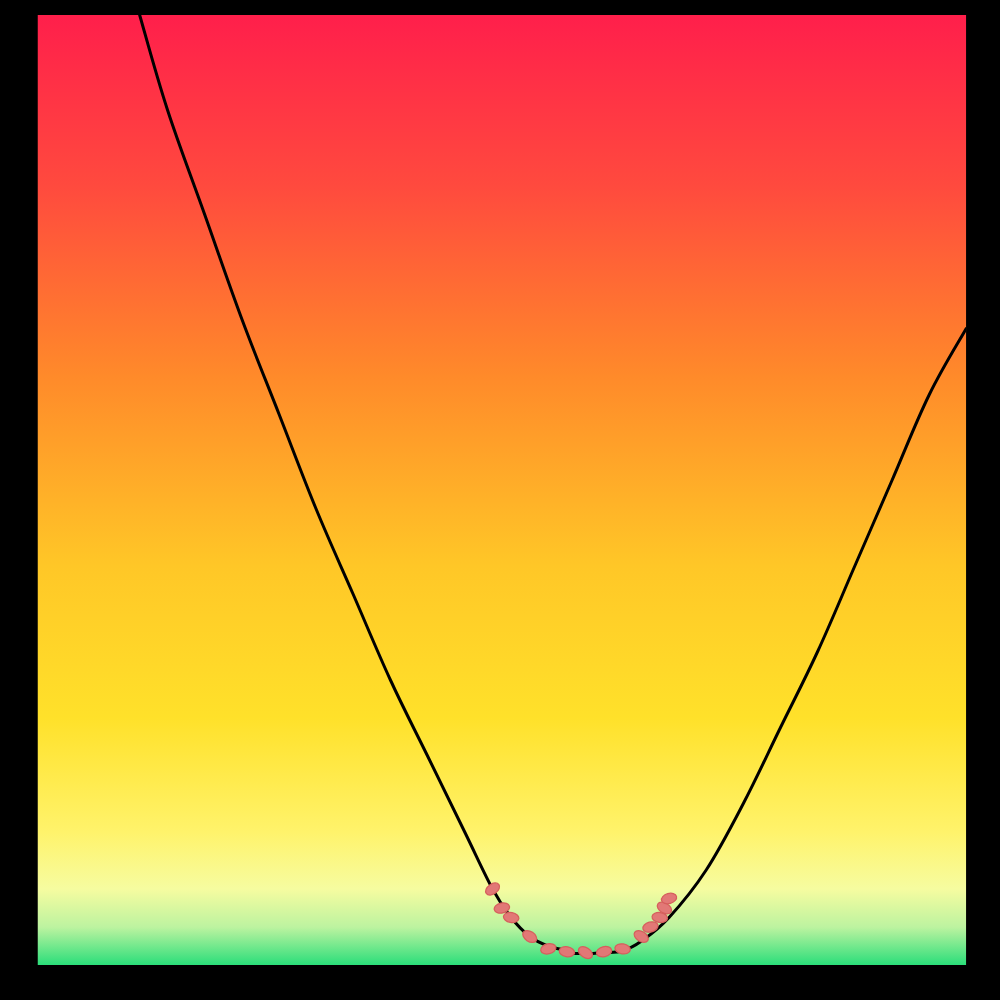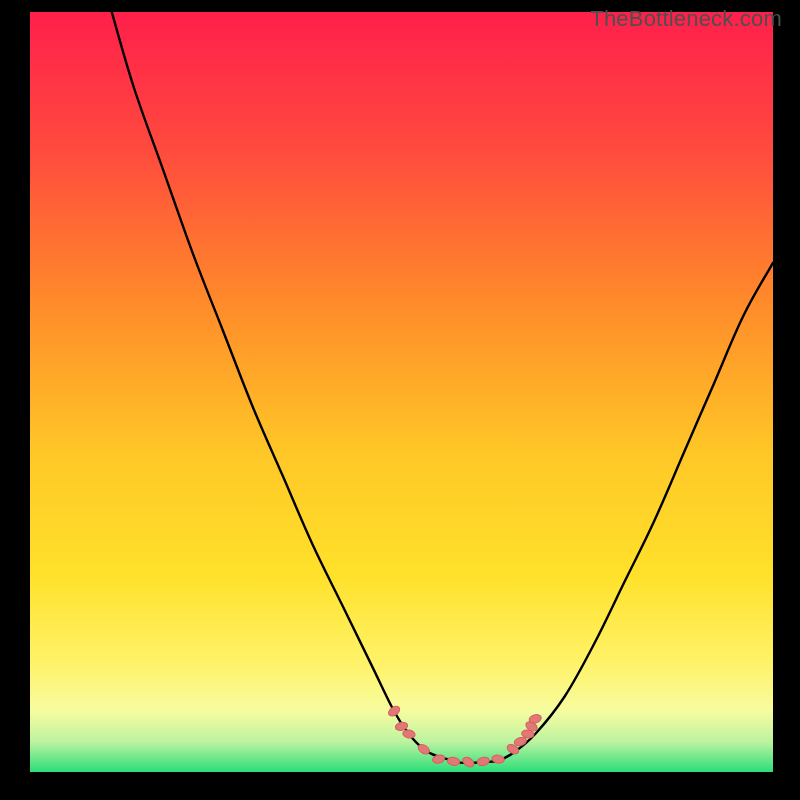--- a/index.html
+++ b/index.html
@@ -79,14 +79,13 @@
         <ellipse cx="453.23" cy="749.36" rx="6.2" ry="4" transform="rotate(-14 453.23 749.36)" fill="#e27876" stroke="#d65f5d" stroke-width="1"></ellipse>
         <ellipse cx="468.09" cy="747.08" rx="6.2" ry="4" transform="rotate(9 468.09 747.08)" fill="#e27876" stroke="#d65f5d" stroke-width="1"></ellipse>
         <ellipse cx="482.95" cy="737.20" rx="6.2" ry="4" transform="rotate(32 482.95 737.20)" fill="#e27876" stroke="#d65f5d" stroke-width="1"></ellipse>
         <ellipse cx="490.38" cy="729.60" rx="6.2" ry="4" transform="rotate(-15 490.38 729.60)" fill="#e27876" stroke="#d65f5d" stroke-width="1"></ellipse>
         <ellipse cx="497.81" cy="722.00" rx="6.2" ry="4" transform="rotate(8 497.81 722.00)" fill="#e27876" stroke="#d65f5d" stroke-width="1"></ellipse>
         <ellipse cx="501.53" cy="714.40" rx="6.2" ry="4" transform="rotate(31 501.53 714.40)" fill="#e27876" stroke="#d65f5d" stroke-width="1"></ellipse>
         <ellipse cx="505.24" cy="706.80" rx="6.2" ry="4" transform="rotate(-16 505.24 706.80)" fill="#e27876" stroke="#d65f5d" stroke-width="1"></ellipse>
       </svg>
   </div>
 
-  <div class="attribution">TheBottleneck.com</div>
 </div>
 
 </body></html>

